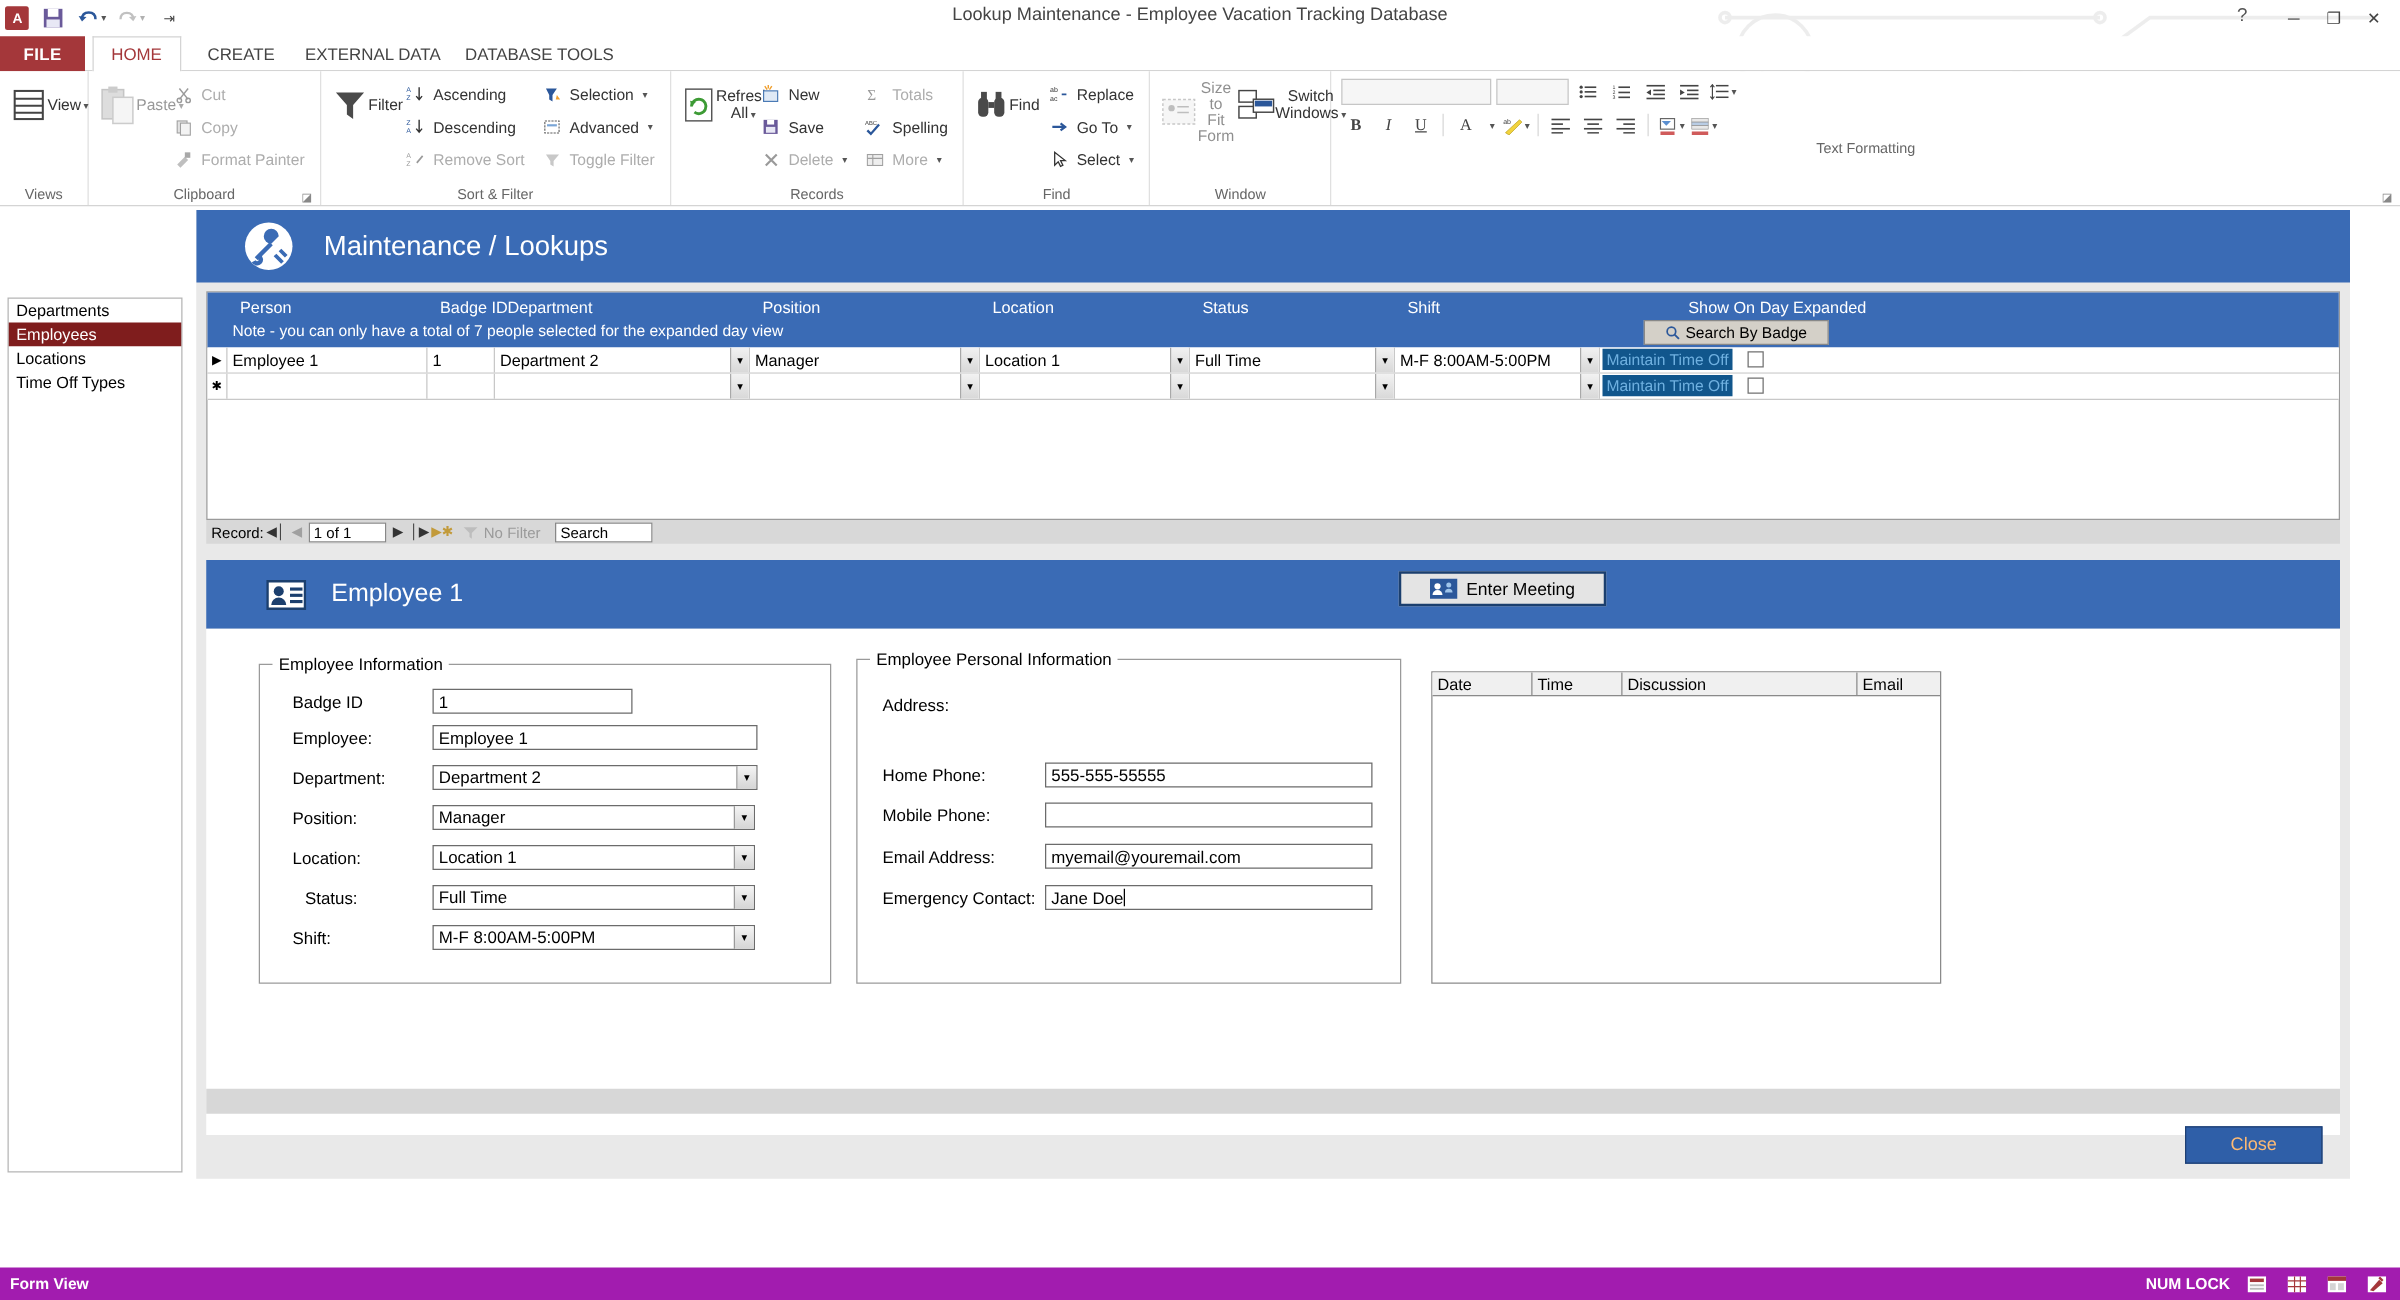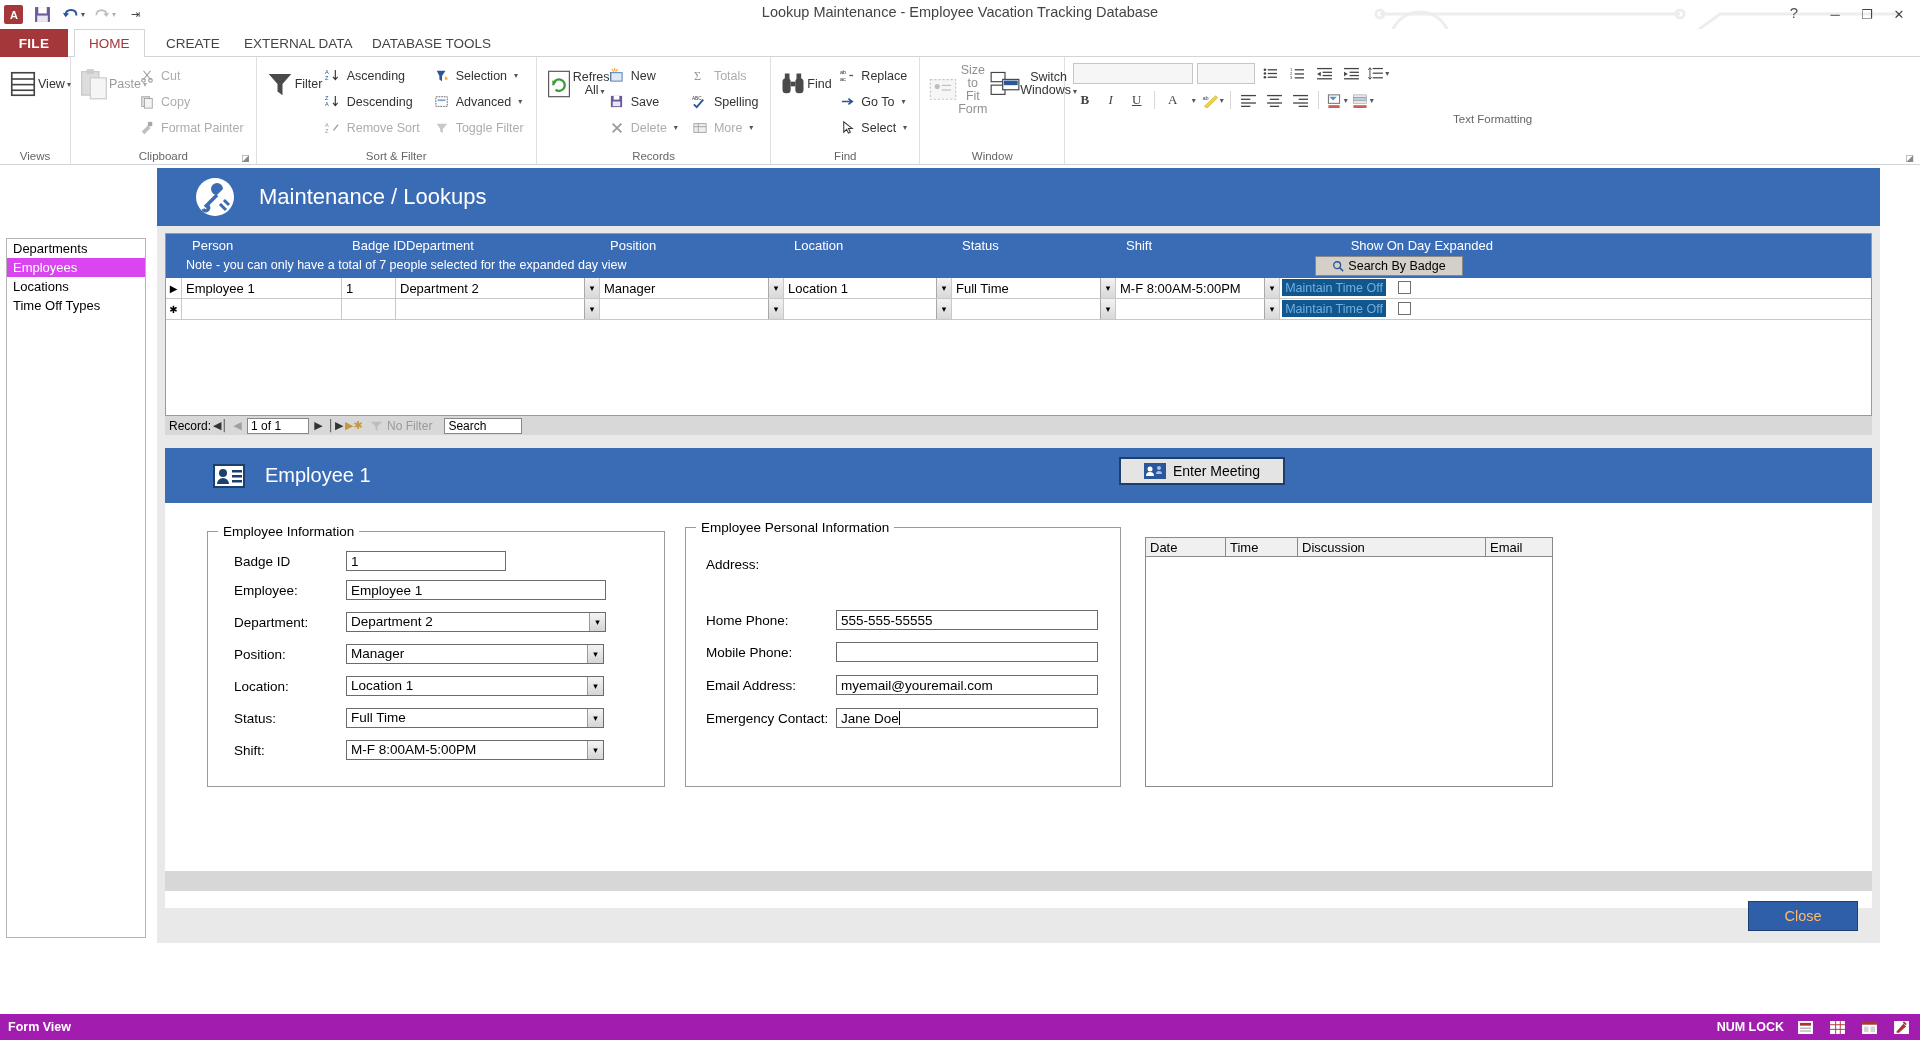--- a/index.html
+++ b/index.html
@@ -90,21 +90,21 @@
            font-size: 13px; color: #444; cursor: pointer; }
   .tfsep { width: 1px; height: 18px; background: #d8d8d8; margin: 0 3px; }
   .dlg-launcher { position: absolute; right: 6px; bottom: 1px; font-size: 9px; color: #888; cursor: pointer; }
 
   
   #navpane {
     position: absolute; left: 6px; top: 238px; width: 140px; height: 700px;
     background: #fff; border: 1px solid #b5b5b5;
   }
   .navitem { padding: 2px 6px; font-size: 13px; cursor: pointer; }
-  .navitem.sel { background: #d946ef; color: #fff; }
+  .navitem.sel { background: #7f1d1d; color: #fff; }
 
   #formarea {
     position: absolute; left: 157px; top: 168px; width: 1723px; height: 775px;
     background: #e9e9e9; overflow: hidden;
   }
 
   
   #formheader {
     position: absolute; left: 0; top: 0; width: 1723px; height: 58px;
     background: #3a6bb5; display: flex; align-items: center; padding-left: 36px; gap: 22px;
@@ -881,21 +881,21 @@
         <span class="val">Manager</span>
         <span class="arw">▾</span>
       </div>
 
       <div class="flabel" style="left:26px; top:147px">Location:</div>
       <div class="fcombo" style="left:138px; top:144px; width:258px">
         <span class="val">Location 1</span>
         <span class="arw">▾</span>
       </div>
 
-      <div class="flabel" style="left:26px; top:179px">Status:</div>
+      <div class="flabel" style="left:36px; top:179px">Status:</div>
       <div class="fcombo" style="left:138px; top:176px; width:258px">
         <span class="val">Full Time</span>
         <span class="arw">▾</span>
       </div>
 
       <div class="flabel" style="left:26px; top:211px">Shift:</div>
       <div class="fcombo" style="left:138px; top:208px; width:258px">
         <span class="val">M-F 8:00AM-5:00PM</span>
         <span class="arw">▾</span>
       </div>

